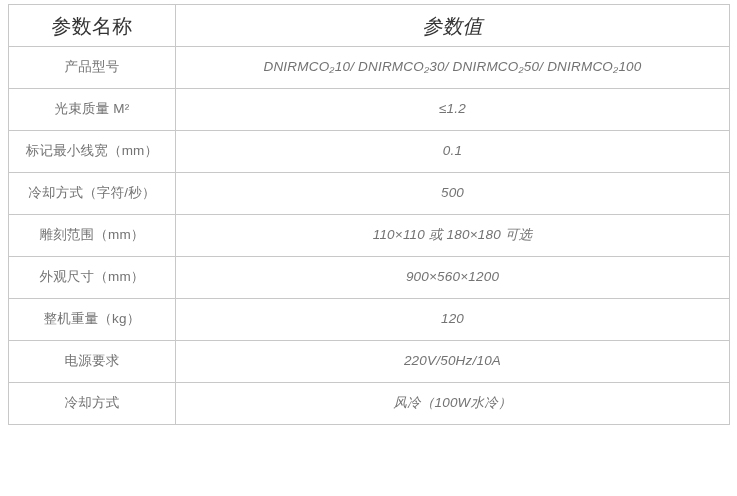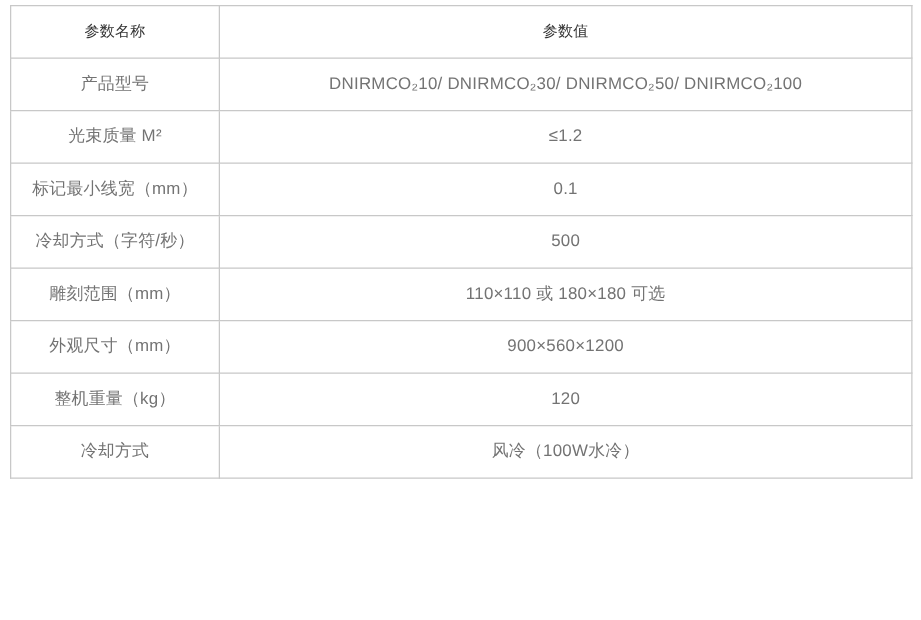--- a/index.html
+++ b/index.html
@@ -32,28 +32,29 @@
     font-size: 13.5px;
     text-align: center;
     vertical-align: middle;
     padding: 2px 4px;
     color: #737373;
     line-height: 1.2;
     white-space: nowrap;
     overflow: hidden;
   }
   table.spec-table tr.header-row td {
-    font-size: 12px;
+    font-size: 20px;
     color: #333333;
   }
   table.spec-table td.cell-name {
     letter-spacing: 0.2px;
   }
   table.spec-table td.cell-value {
     letter-spacing: 0.2px;
+    font-style: italic;
   }
 </style>
 </head>
 <body>
 
 <div id="spec-table-wrap">
   <table class="spec-table">
     <colgroup>
       <col class="col-name">
       <col class="col-value">
@@ -85,19 +86,23 @@
       </tr>
       <tr>
         <td class="cell-name">外观尺寸（mm）</td>
         <td class="cell-value">900×560×1200</td>
       </tr>
       <tr>
         <td class="cell-name">整机重量（kg）</td>
         <td class="cell-value">120</td>
       </tr>
       <tr>
+        <td class="cell-name">电源要求</td>
+        <td class="cell-value">220V/50Hz/10A</td>
+      </tr>
+      <tr>
         <td class="cell-name">冷却方式</td>
         <td class="cell-value">风冷（100W水冷）</td>
       </tr>
 
     </tbody>
   </table>
 </div>
 
 </body></html>

